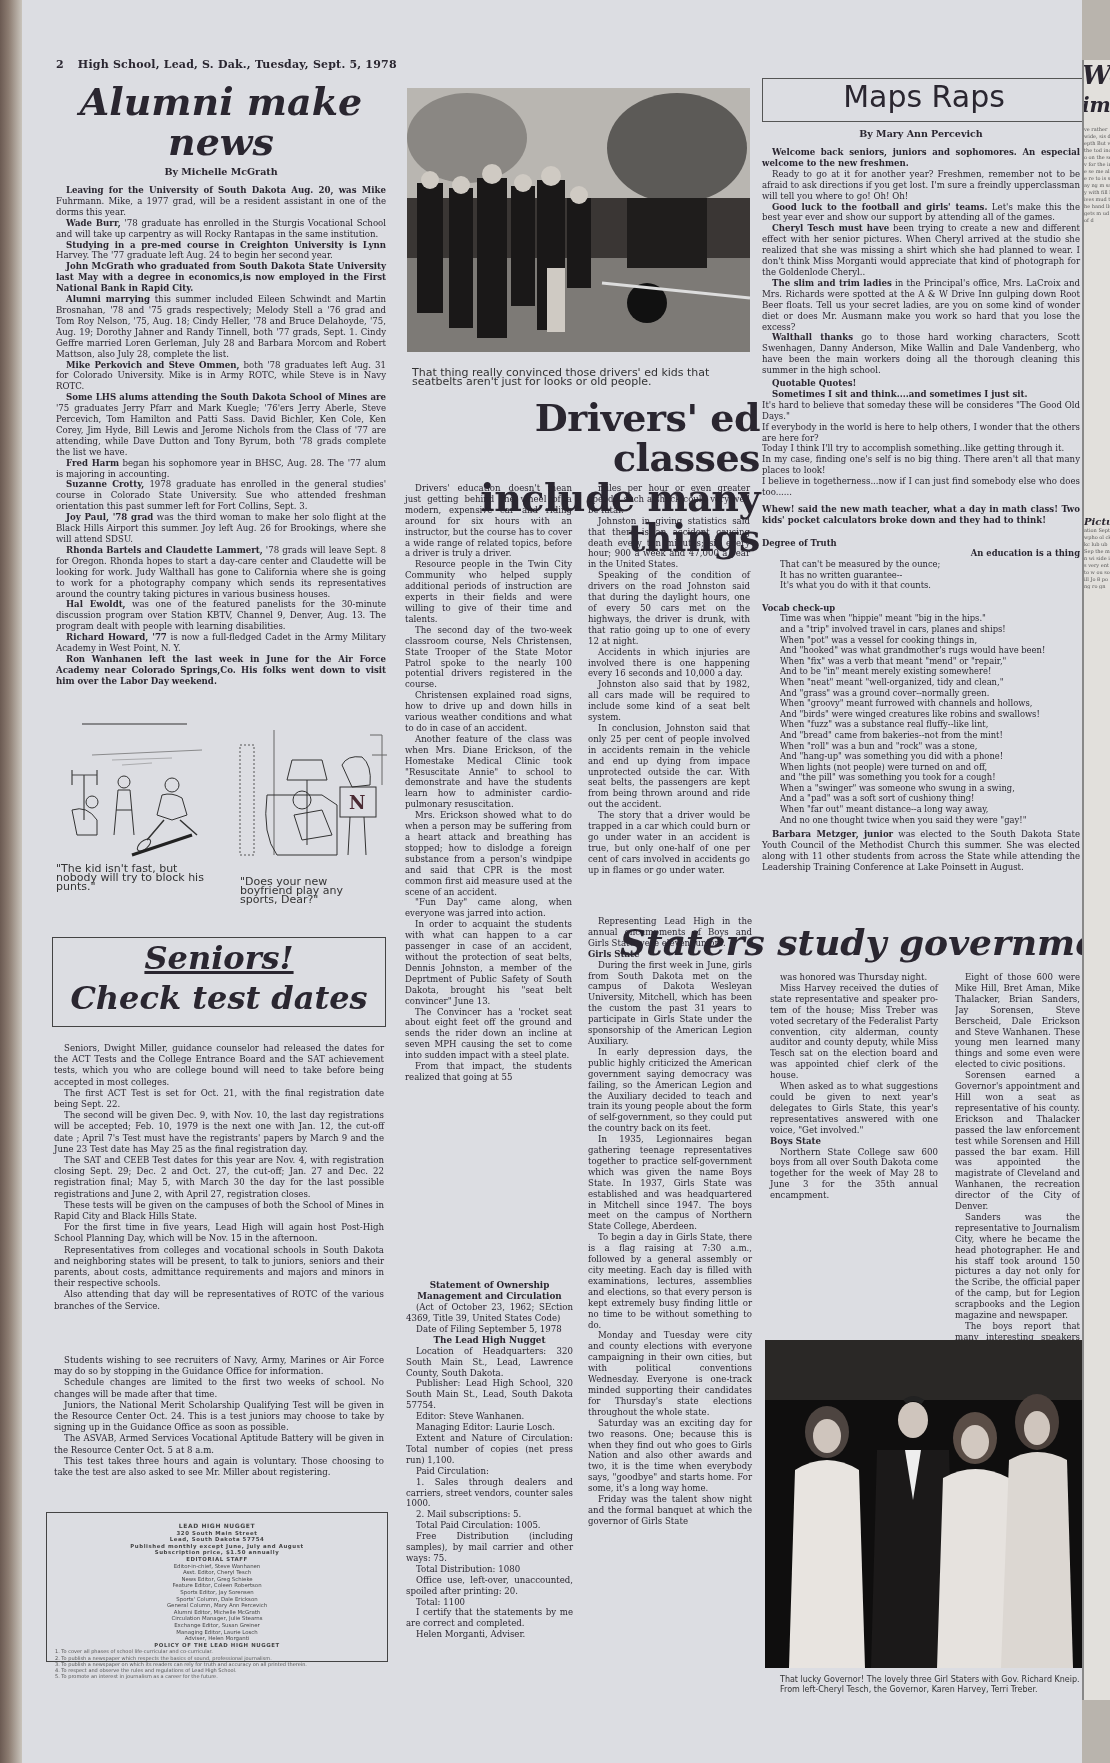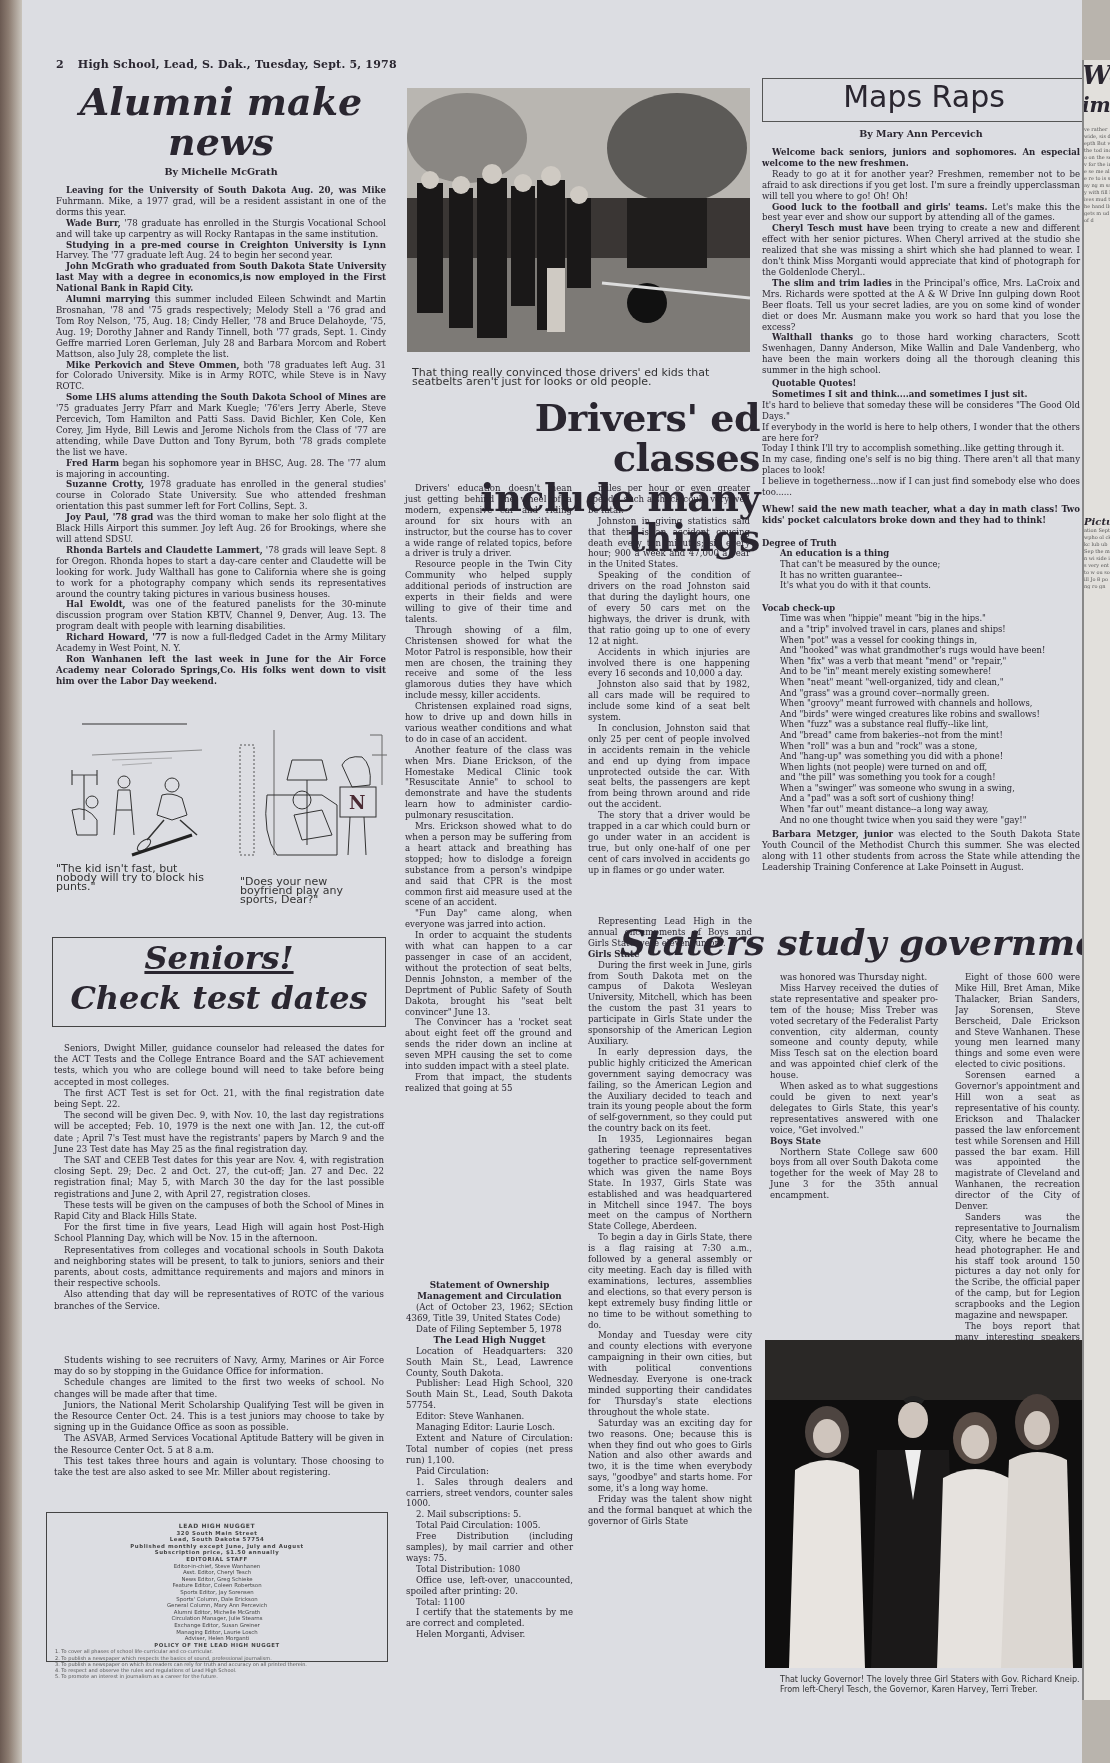--- a/index.html
+++ b/index.html
@@ -184,21 +184,21 @@
 </div>
 <div class="caption col" style="left:412px;top:368px;width:340px;">That thing really convinced those drivers' ed kids that seatbelts aren't just for looks or old people.</div>
 
 <div class="col" style="left:400px;top:398px;width:360px;">
   <div class="drivers-head">Drivers' ed classes</div>
   <div class="drivers-head">include many things</div>
 </div>
 <div class="col body" style="left:405px;top:483px;width:167px;" id="drivers-col1">
     <p>Drivers' education doesn't mean just getting behind the wheel of a modern, expensive car and riding around for six hours with an instructor, but the course has to cover a wide range of related topics, before a driver is truly a driver.</p>
     <p>Resource people in the Twin City Community who helped supply additional periods of instruction are experts in their fields and were willing to give of their time and talents.</p>
-    <p>Through showing of a film, Christensen showed for what the Motor Patrol is responsible, how their men are chosen, the training they receive and some of the less glamorous duties they have which include messy, killer accidents.</p>
+    <p>The second day of the two-week classroom course, Nels Christensen, State Trooper of the State Motor Patrol spoke to the nearly 100 potential drivers registered in the course.</p>
     <p>Christensen explained road signs, how to drive up and down hills in various weather conditions and what to do in case of an accident.</p>
     <p>Another feature of the class was when Mrs. Diane Erickson, of the Homestake Medical Clinic took "Resuscitate Annie" to school to demonstrate and have the students learn how to administer cardio-pulmonary resuscitation.</p>
     <p>Mrs. Erickson showed what to do when a person may be suffering from a heart attack and breathing has stopped; how to dislodge a foreign substance from a person's windpipe and said that CPR is the most common first aid measure used at the scene of an accident.</p>
     <p>"Fun Day" came along, when everyone was jarred into action.</p>
     <p>In order to acquaint the students with what can happen to a car passenger in case of an accident, without the protection of seat belts, Dennis Johnston, a member of the Deprtment of Public Safety of South Dakota, brought his "seat belt convincer" June 13.</p>
     <p>The Convincer has a 'rocket seat about eight feet off the ground and sends the rider down an incline at seven MPH causing the set to come into sudden impact with a steel plate.</p>
     <p>From that impact, the students realized that going at 55</p>
   </div>
 <div class="col body" style="left:588px;top:483px;width:162px;" id="drivers-col2">
     <p>miles per hour or even greater speeds, such a shock could very well be fatal.</p>
@@ -246,21 +246,21 @@
     <p>During the first week in June, girls from South Dakota met on the campus of Dakota Wesleyan University, Mitchell, which has been the custom the past 31 years to participate in Girls State under the sponsorship of the American Legion Auxiliary.</p>
     <p>In early depression days, the public highly criticized the American government saying democracy was failing, so the American Legion and the Auxiliary decided to teach and train its young people about the form of self-government, so they could put the country back on its feet.</p>
     <p>In 1935, Legionnaires began gathering teenage representatives together to practice self-government which was given the name Boys State. In 1937, Girls State was established and was headquartered in Mitchell since 1947. The boys meet on the campus of Northern State College, Aberdeen.</p>
     <p>To begin a day in Girls State, there is a flag raising at 7:30 a.m., followed by a general assembly or city meeting. Each day is filled with examinations, lectures, assemblies and elections, so that every person is kept extremely busy finding little or no time to be without something to do.</p>
     <p>Monday and Tuesday were city and county elections with everyone campaigning in their own cities, but with political conventions Wednesday. Everyone is one-track minded supporting their candidates for Thursday's state elections throughout the whole state.</p>
     <p>Saturday was an exciting day for two reasons. One; because this is when they find out who goes to Girls Nation and also other awards and two, it is the time when everybody says, "goodbye" and starts home. For some, it's a long way home.</p>
     <p>Friday was the talent show night and the formal banquet at which the governor of Girls State</p>
   </div>
 <div class="col body" style="left:770px;top:972px;width:168px;" id="staters-col2">
     <p>was honored was Thursday night.</p>
-    <p>Miss Harvey received the duties of state representative and speaker pro-tem of the house; Miss Treber was voted secretary of the Federalist Party convention, city alderman, county someone and county deputy, while Miss Tesch sat on the election board and was appointed chief clerk of the house.</p>
+    <p>Miss Harvey received the duties of state representative and speaker pro-tem of the house; Miss Treber was voted secretary of the Federalist Party convention, city alderman, county auditor and county deputy, while Miss Tesch sat on the election board and was appointed chief clerk of the house.</p>
     <p>When asked as to what suggestions could be given to next year's delegates to Girls State, this year's representatives answered with one voice, "Get involved."</p>
     <div style="font-weight: bold;">Boys State</div>
     <p>Northern State College saw 600 boys from all over South Dakota come together for the week of May 28 to June 3 for the 35th annual encampment.</p>
   </div>
 <div class="col body" style="left:955px;top:972px;width:125px;overflow:hidden;" id="staters-col3">
     <p>Eight of those 600 were Mike Hill, Bret Aman, Mike Thalacker, Brian Sanders, Jay Sorensen, Steve Berscheid, Dale Erickson and Steve Wanhanen. These young men learned many things and some even were elected to civic positions.</p>
     <p>Sorensen earned a Governor's appointment and Hill won a seat as representative of his county. Erickson and Thalacker passed the law enforcement test while Sorensen and Hill passed the bar exam. Hill was appointed the magistrate of Cleveland and Wanhanen, the recreation director of the City of Denver.</p>
     <p>Sanders was the representative to Journalism City, where he became the head photographer. He and his staff took around 150 pictures a day not only for the Scribe, the official paper of the camp, but for Legion scrapbooks and the Legion magazine and newspaper.</p>
     <p>The boys report that many interesting speakers presented lectures, Governor Kneip made an appearance as did other officials of state government.</p>
   </div>
@@ -309,21 +309,21 @@
         <div>If everybody in the world is here to help others, I wonder that the others are here for?</div>
         <div>Today I think I'll try to accomplish something..like getting through it.</div>
         <div>In my case, finding one's self is no big thing. There aren't all that many places to look!</div>
         <div>I believe in togetherness...now if I can just find somebody else who does too......</div>
       </div>
   </div>
   <div class="body" style="margin-top:6px;font-weight:bold;">Whew! said the new math teacher, what a day in math class! Two kids' pocket calculators broke down and they had to think!</div>
   <div class="poem" style="margin-top:12px;">
     <div class="ttl">Degree of Truth</div>
     <div id="truth-lines">
-        <div class="ln" style="font-weight: bold;">An education is a thing</div>
+        <div class="ln" style="font-weight: bold; text-align: right;">An education is a thing</div>
         <div class="ln">That can't be measured by the ounce;</div>
         <div class="ln">It has no written guarantee--</div>
         <div class="ln">It's what you do with it that counts.</div>
       </div>
   </div>
   <div class="poem" style="margin-top:12px;">
     <div class="ttl">Vocab check-up</div>
     <div id="vocab-lines">
         <div class="ln">Time was when "hippie" meant "big in the hips."</div>
         <div class="ln">and a "trip" involved travel in cars, planes and ships!</div>

